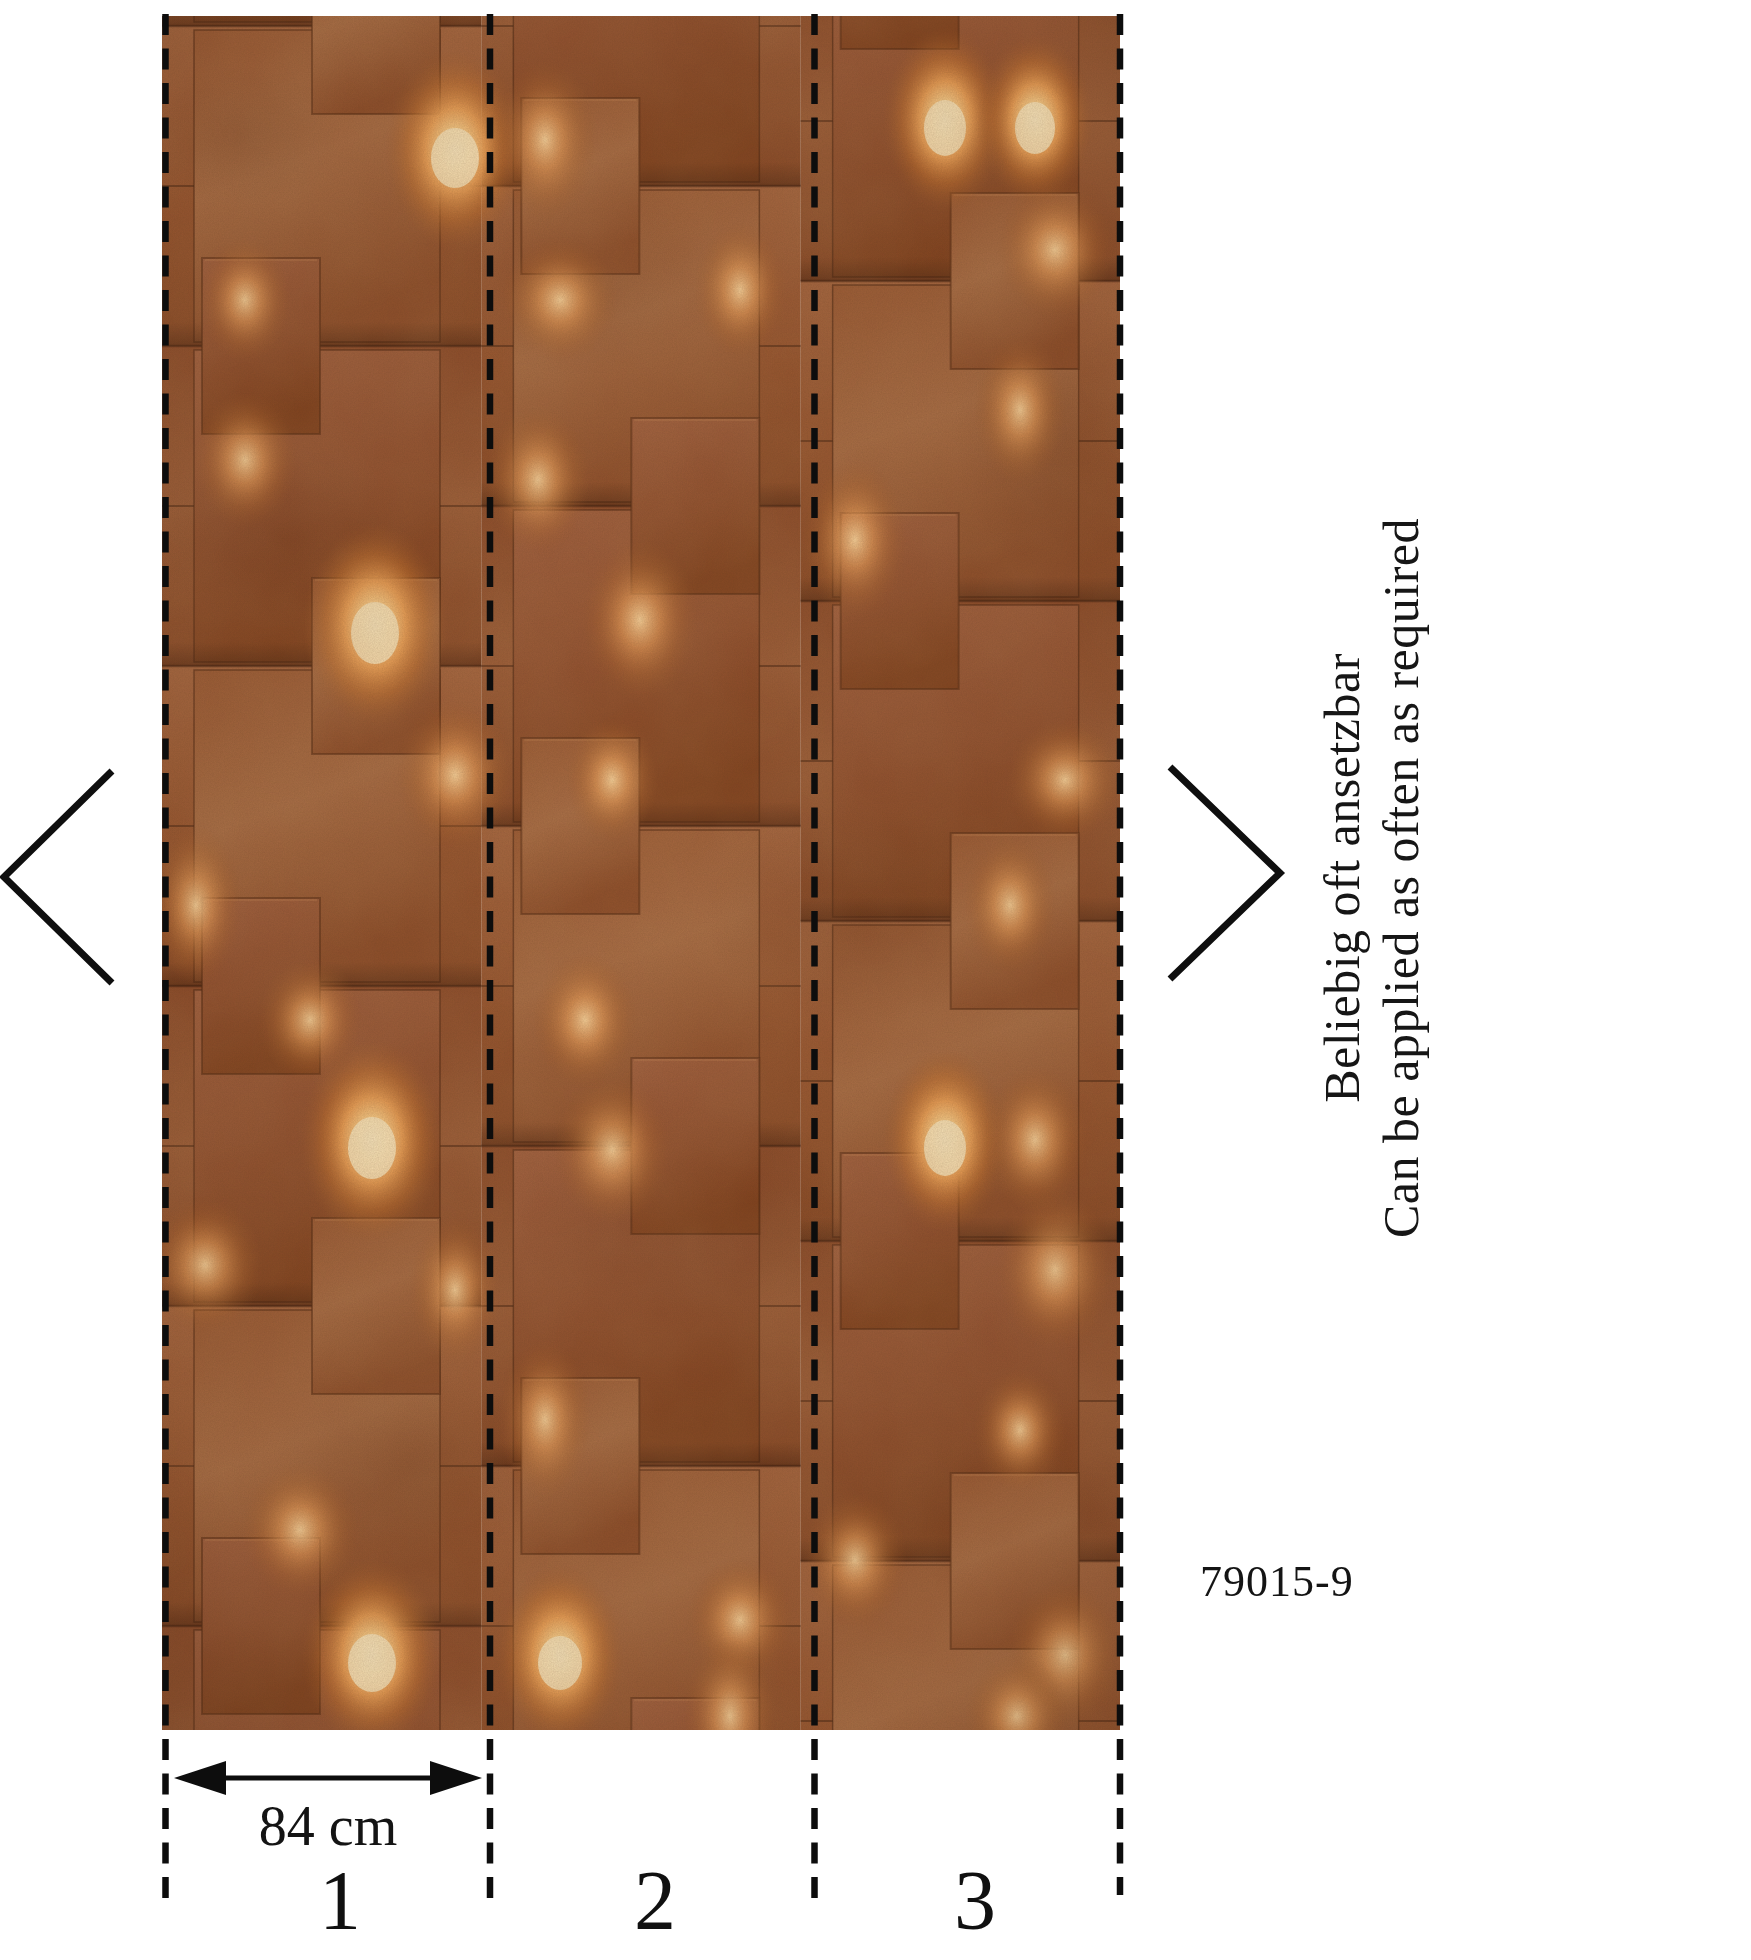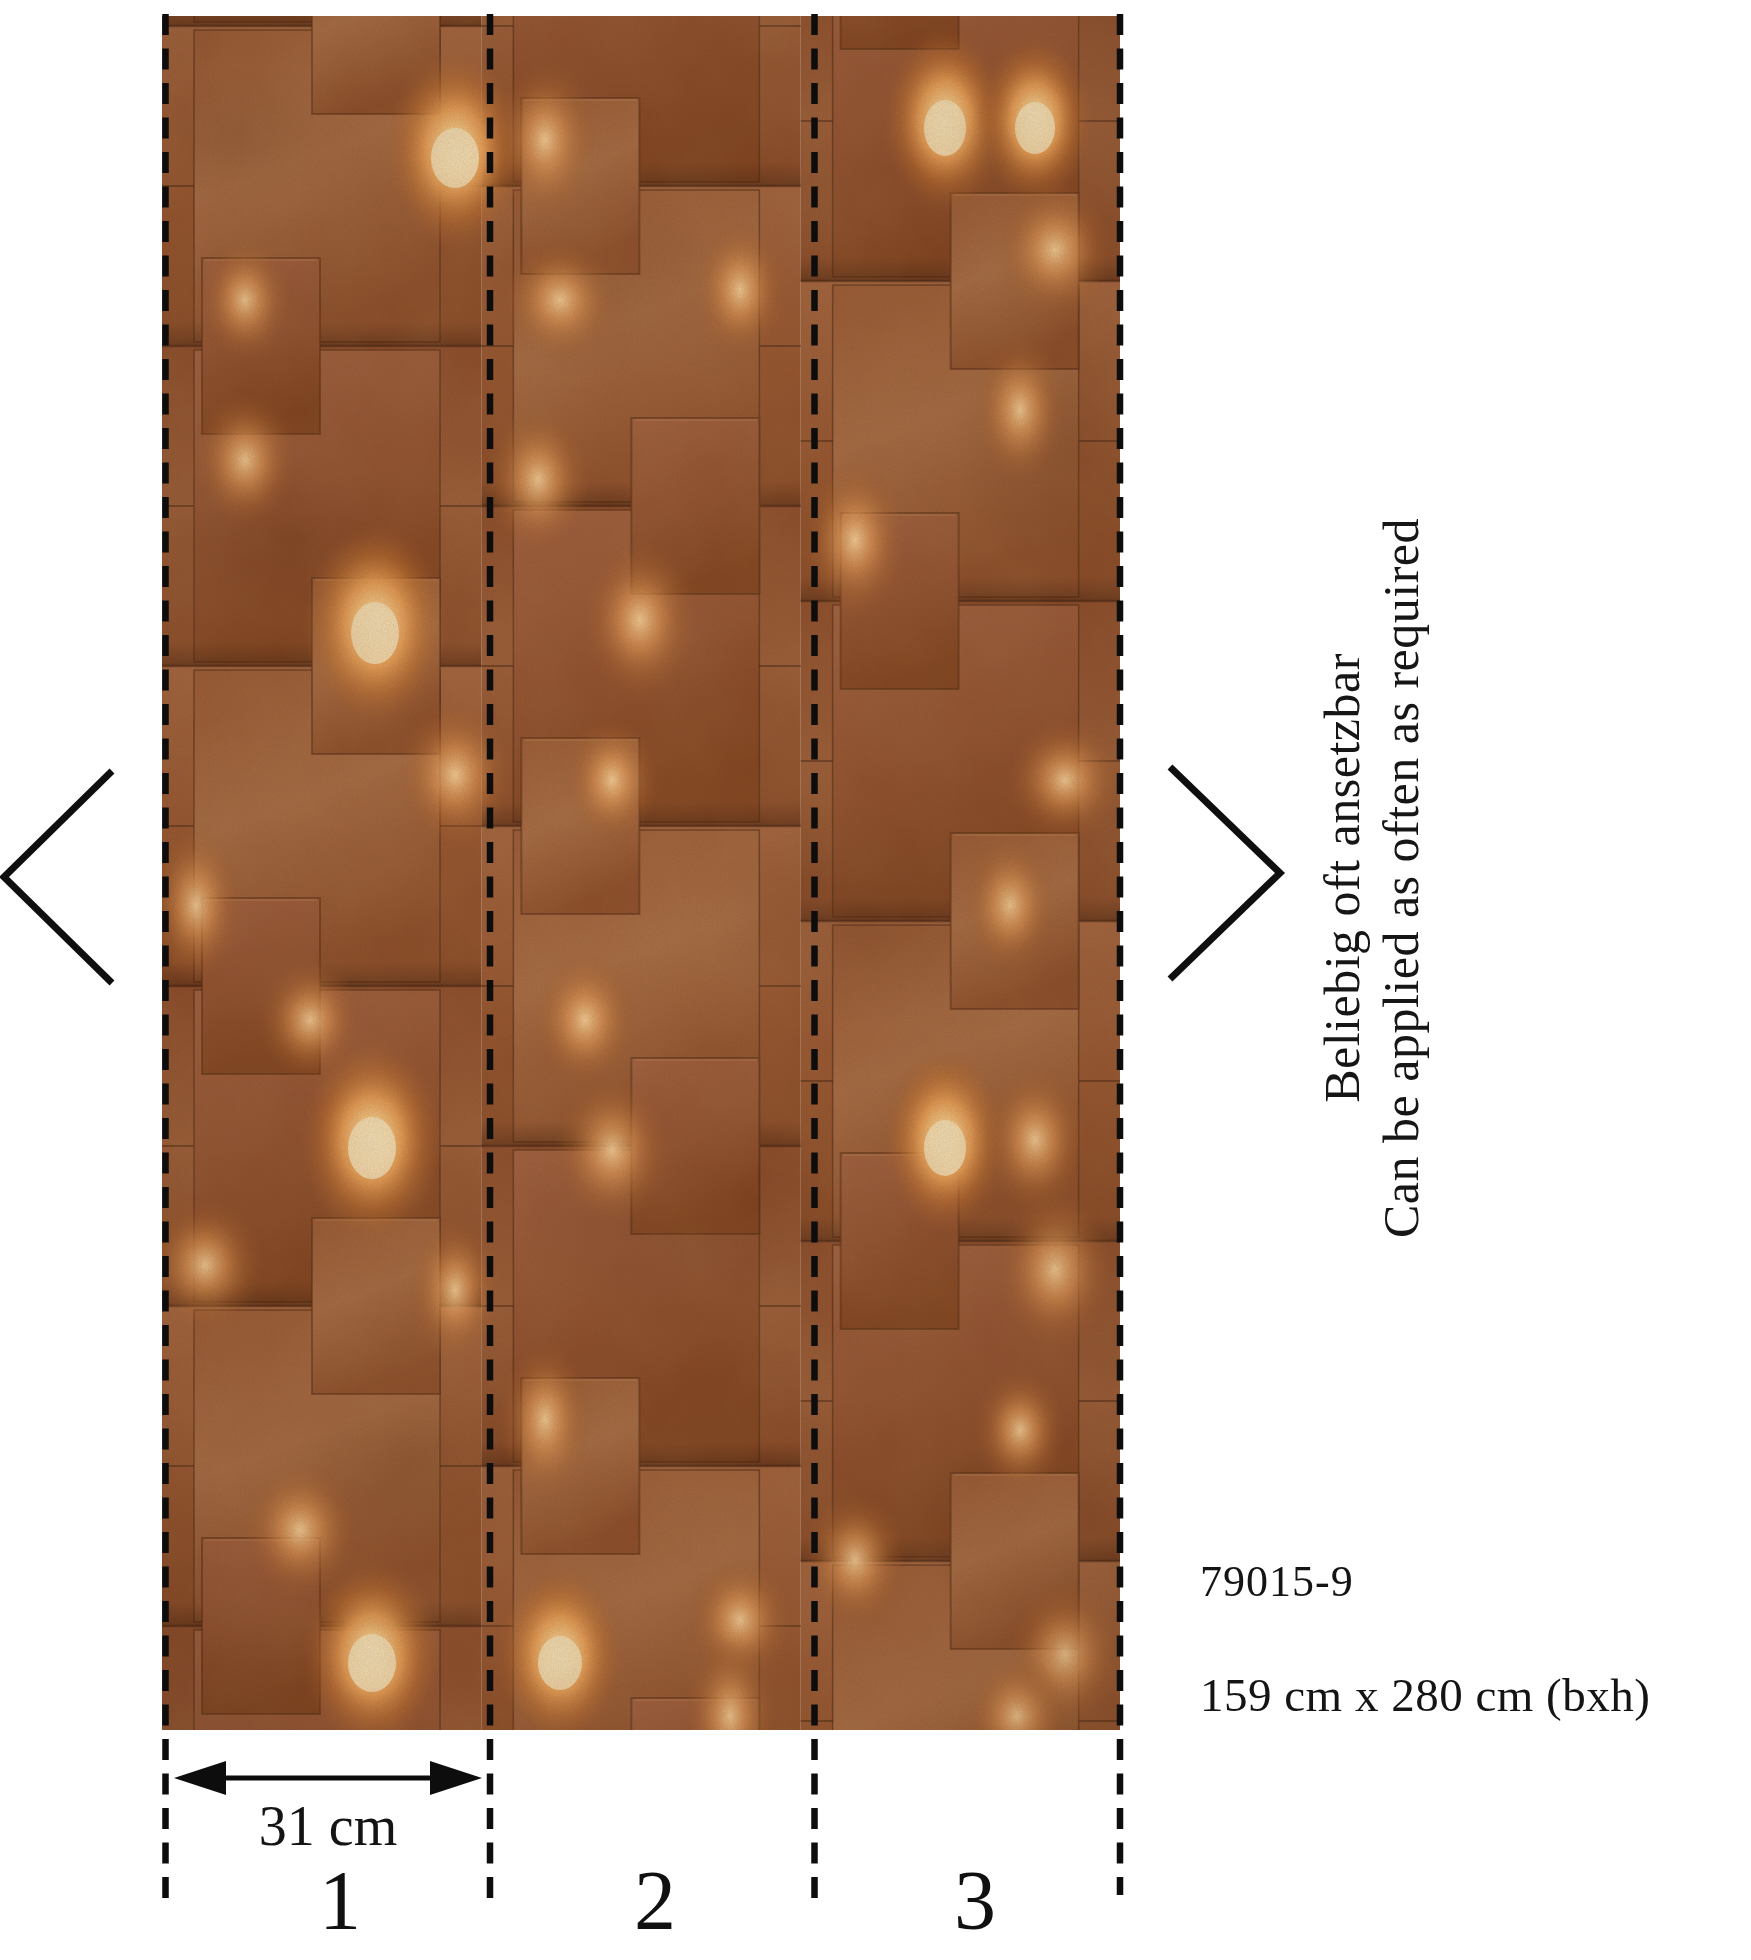--- a/index.html
+++ b/index.html
@@ -342,26 +342,25 @@
       <polyline points="6,5 116,111 6,217" fill="none" stroke="#0f0f0f" stroke-width="7"></polyline>
     </svg>
   </button>
 
   <div class="note">
     <div>Beliebig oft ansetzbar</div>
     <div>Can be applied as often as required</div>
   </div>
 
   <div class="code">79015-9</div>
-  <div class="dims">159 cm x 280 cm (bxh)</div>
 
   <svg class="measure" viewBox="0 0 332 52">
     <line x1="40" y1="26" x2="292" y2="26" stroke="#0d0d0d" stroke-width="5"></line>
     <polygon points="12,26 64,9 64,43" fill="#0d0d0d"></polygon>
     <polygon points="320,26 268,9 268,43" fill="#0d0d0d"></polygon>
   </svg>
-  <div class="measure-label">31 cm</div>
+  <div class="measure-label">84 cm</div>
 
   <div class="num num-1">1</div>
   <div class="num num-2">2</div>
   <div class="num num-3">3</div>
 
 </div>
 
 </body></html>

